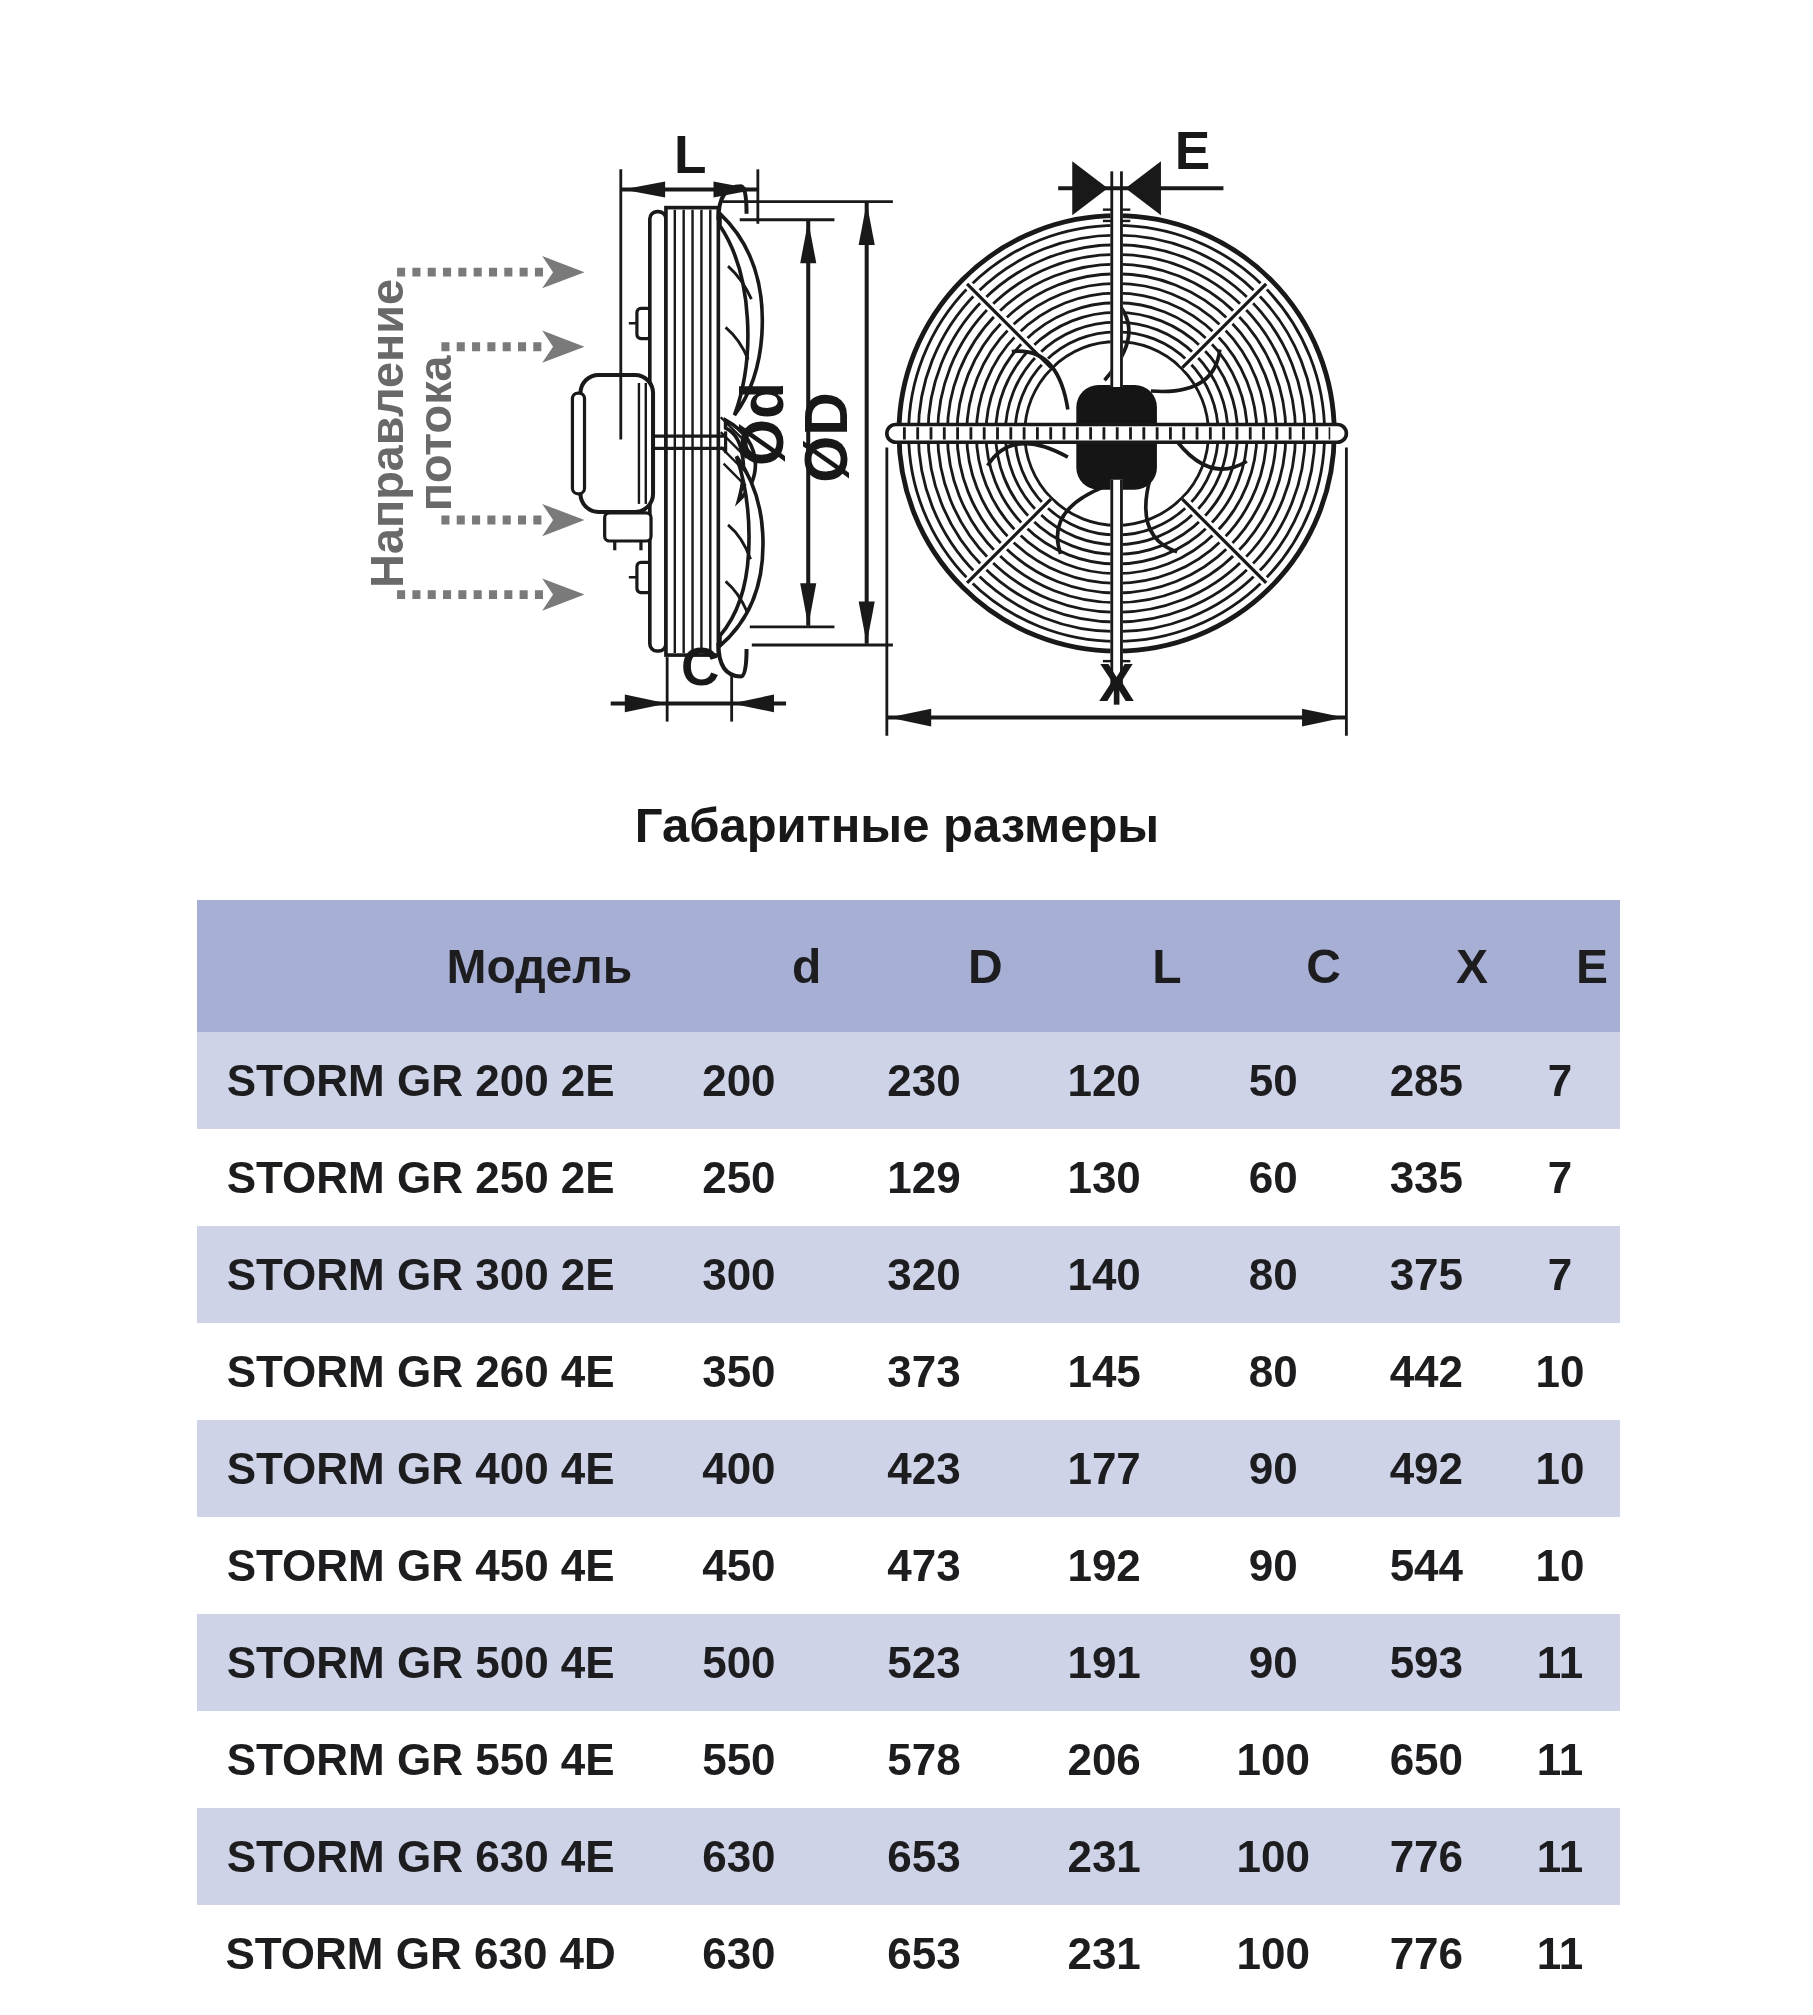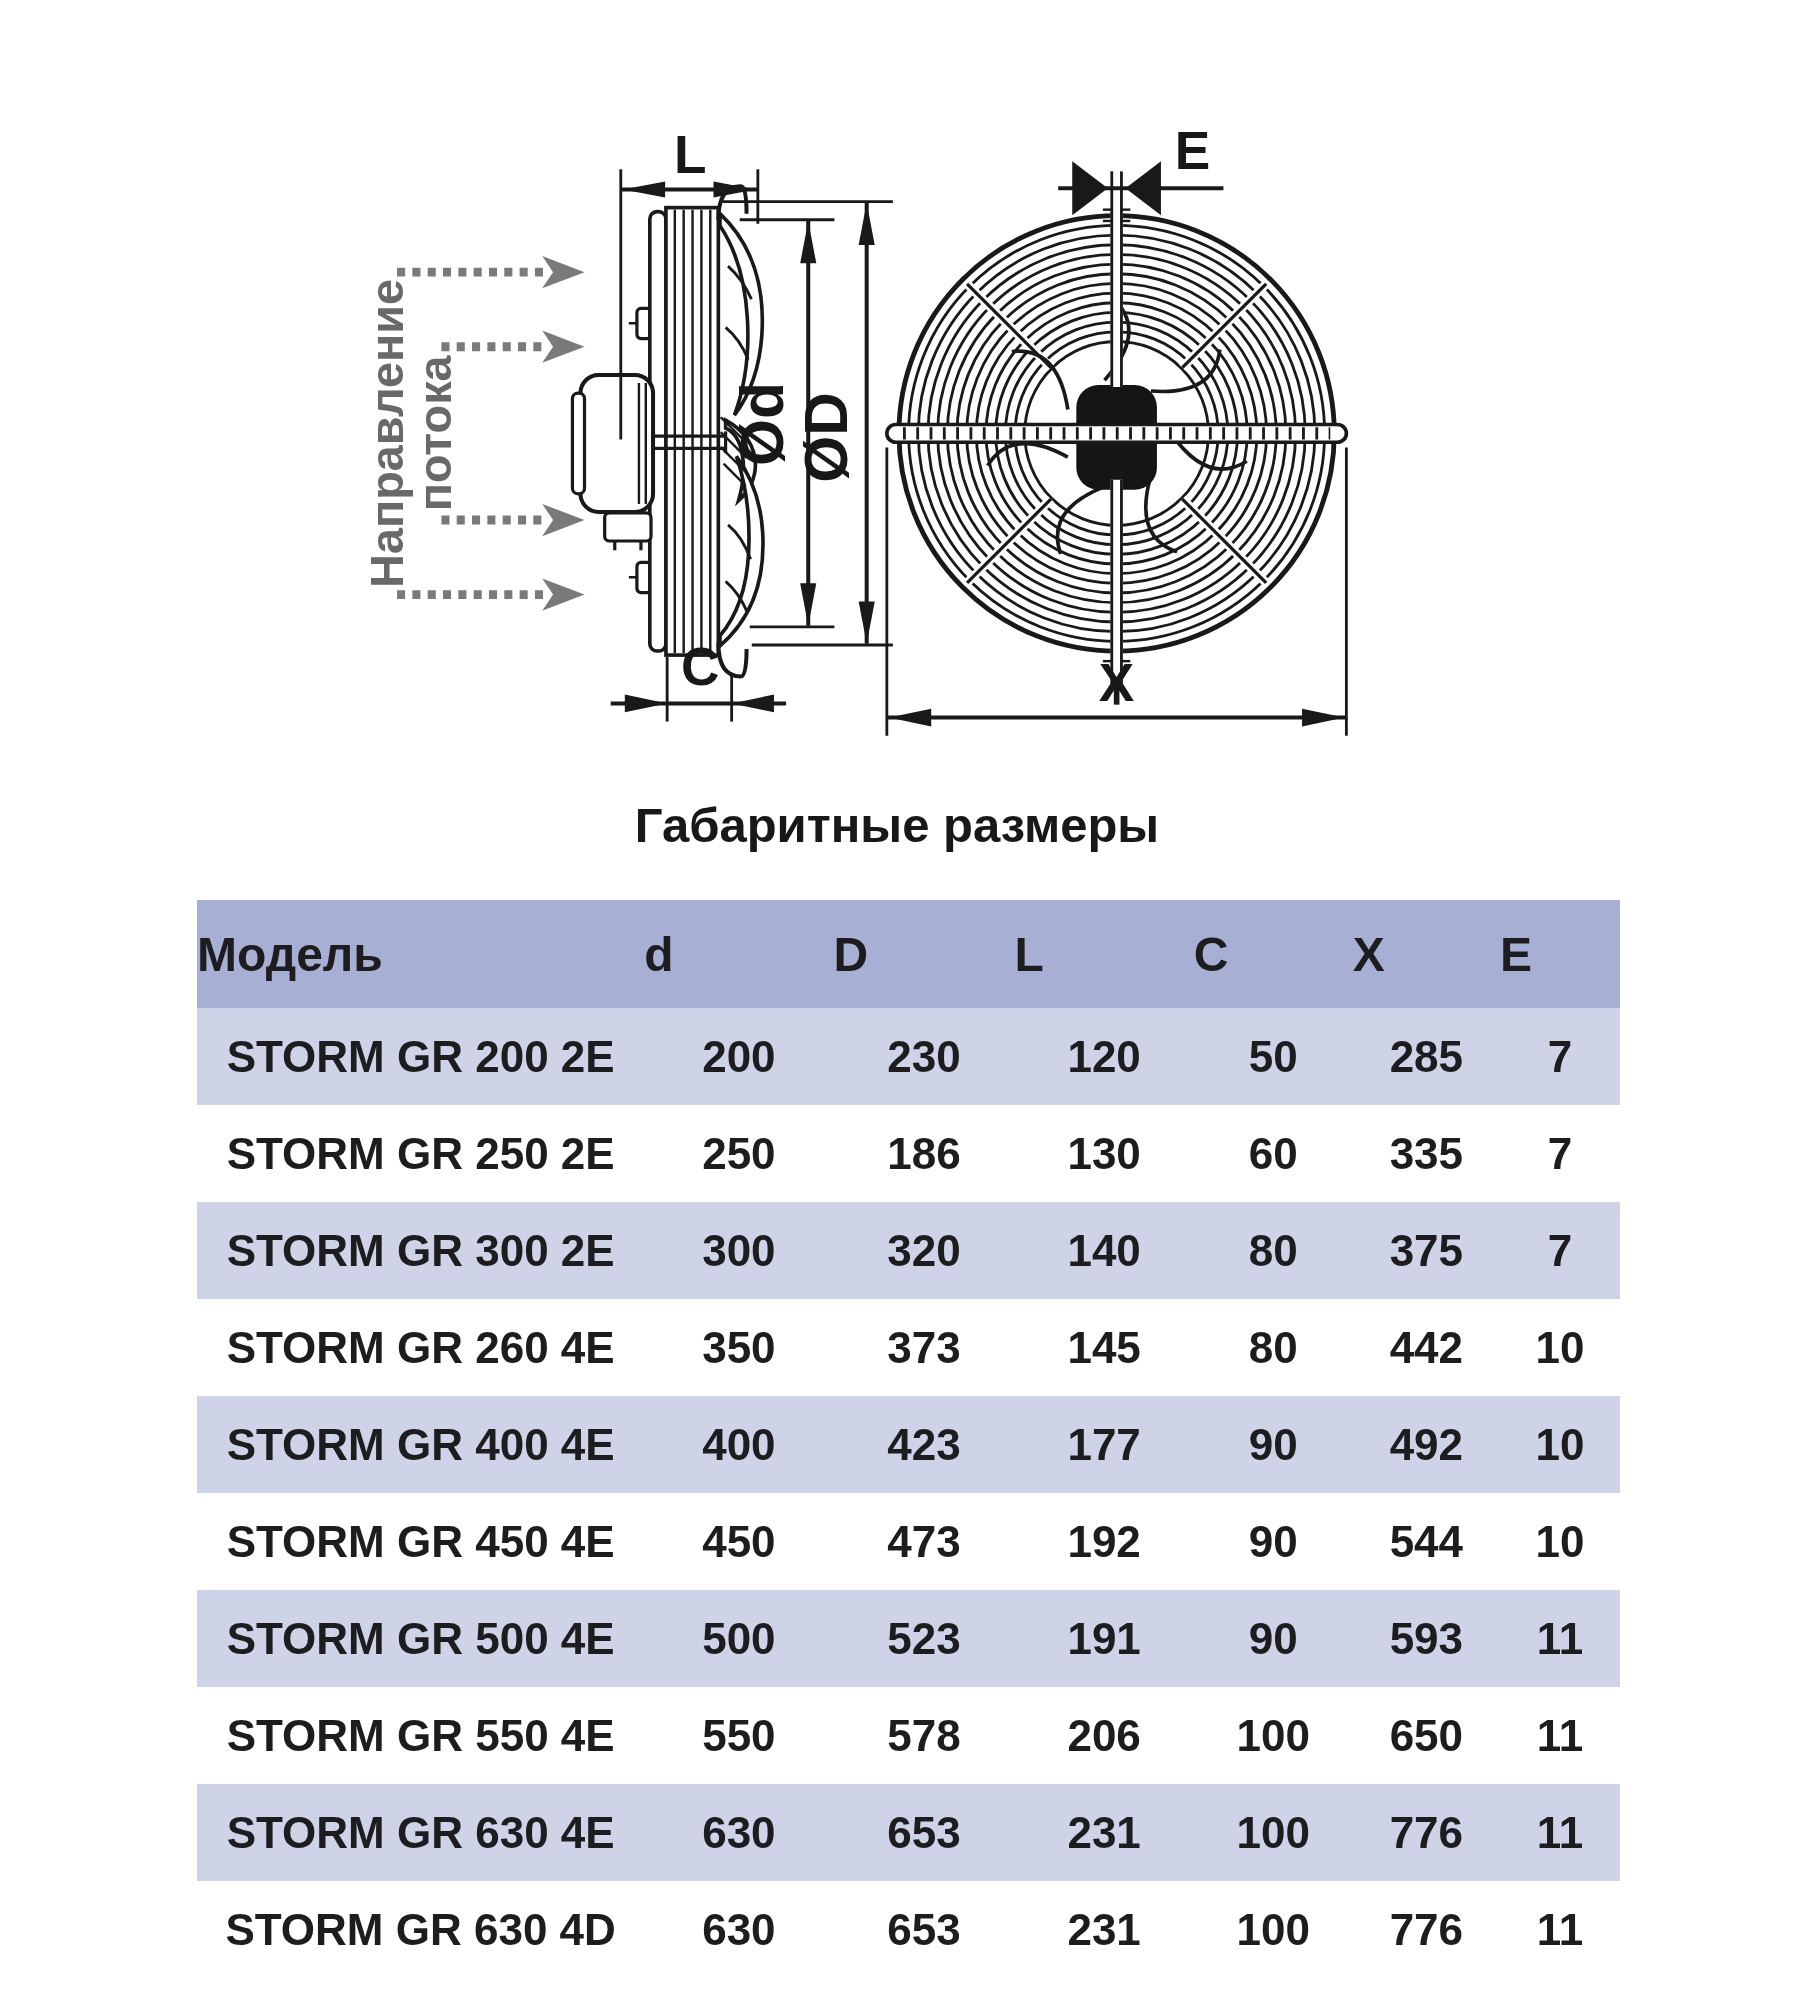--- a/index.html
+++ b/index.html
@@ -19,21 +19,21 @@
   .dimtxt-rot{font-size:150px;font-weight:bold;fill:#181818;text-anchor:middle;}
   .flowtxt{font-size:116px;font-weight:bold;fill:#696969;text-anchor:middle;}
   .dot-arrow{stroke:var(--gray);stroke-width:22;stroke-dasharray:20 18;fill:none;}
   .blackfill{fill:var(--line);}
   .grayfill{fill:var(--gray);}
   #section-title{position:absolute;left:0;top:797px;width:1794px;text-align:center;
     font-size:49px;font-weight:bold;color:#181818;}
   #dim-table{position:absolute;left:197px;top:900px;width:1423px;
     border-collapse:collapse;table-layout:fixed;}
   #dim-table th{height:108px;background:var(--header-bg);font-size:48px;
-    font-weight:bold;color:var(--text);text-align:left;vertical-align:middle;padding:0;}
+    font-weight:bold;color:var(--text);text-align:right;vertical-align:middle;padding:12px;}
   #dim-table td{height:97px;font-size:44px;font-weight:bold;color:var(--text);
     text-align:center;vertical-align:middle;padding:0;background:#ffffff;}
   #dim-table tbody tr:nth-child(odd) td{background:var(--row-alt-bg);}
 </style>
 </head>
 <body>
 
 <div id="page">
 
   <svg id="diagram" width="1814" height="899" viewBox="0 0 4500 2230">
@@ -251,21 +251,21 @@
           <td>200</td>
           <td>230</td>
           <td>120</td>
           <td>50</td>
           <td>285</td>
           <td>7</td>
         </tr>
         <tr>
           <td>STORM GR 250 2E</td>
           <td>250</td>
-          <td>186</td>
+          <td>129</td>
           <td>130</td>
           <td>60</td>
           <td>335</td>
           <td>7</td>
         </tr>
         <tr>
           <td>STORM GR 300 2E</td>
           <td>300</td>
           <td>320</td>
           <td>140</td>

